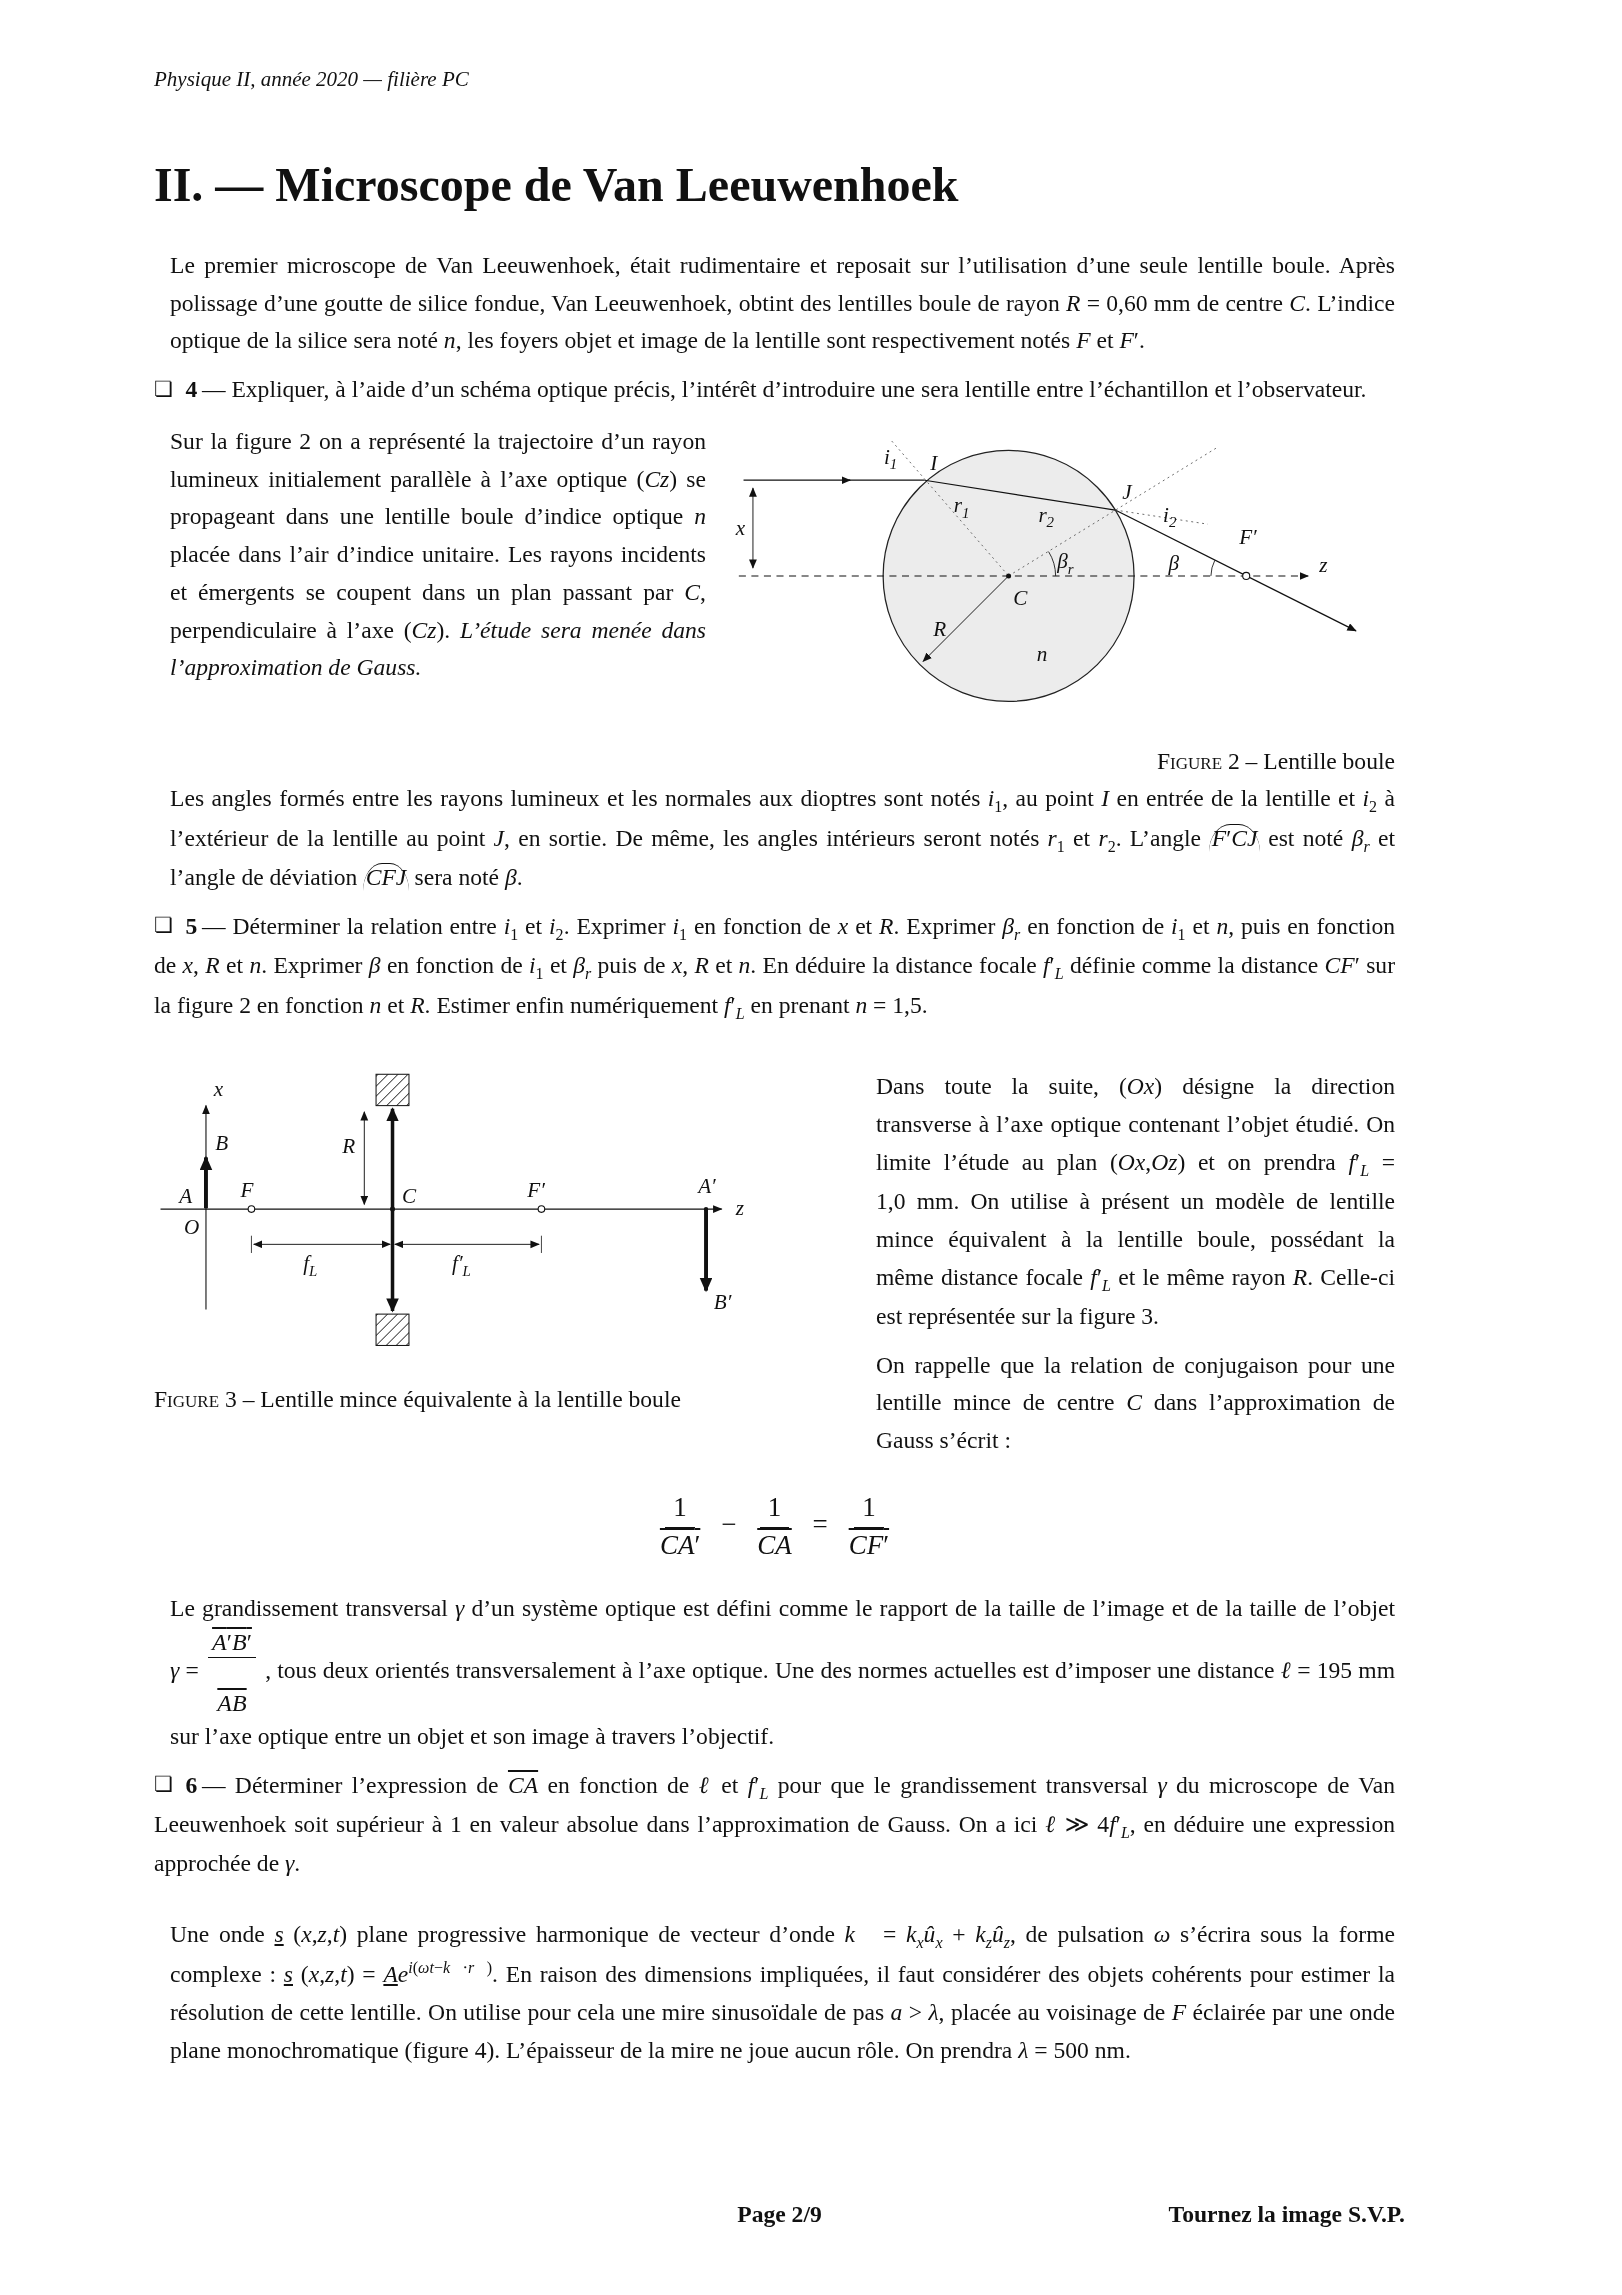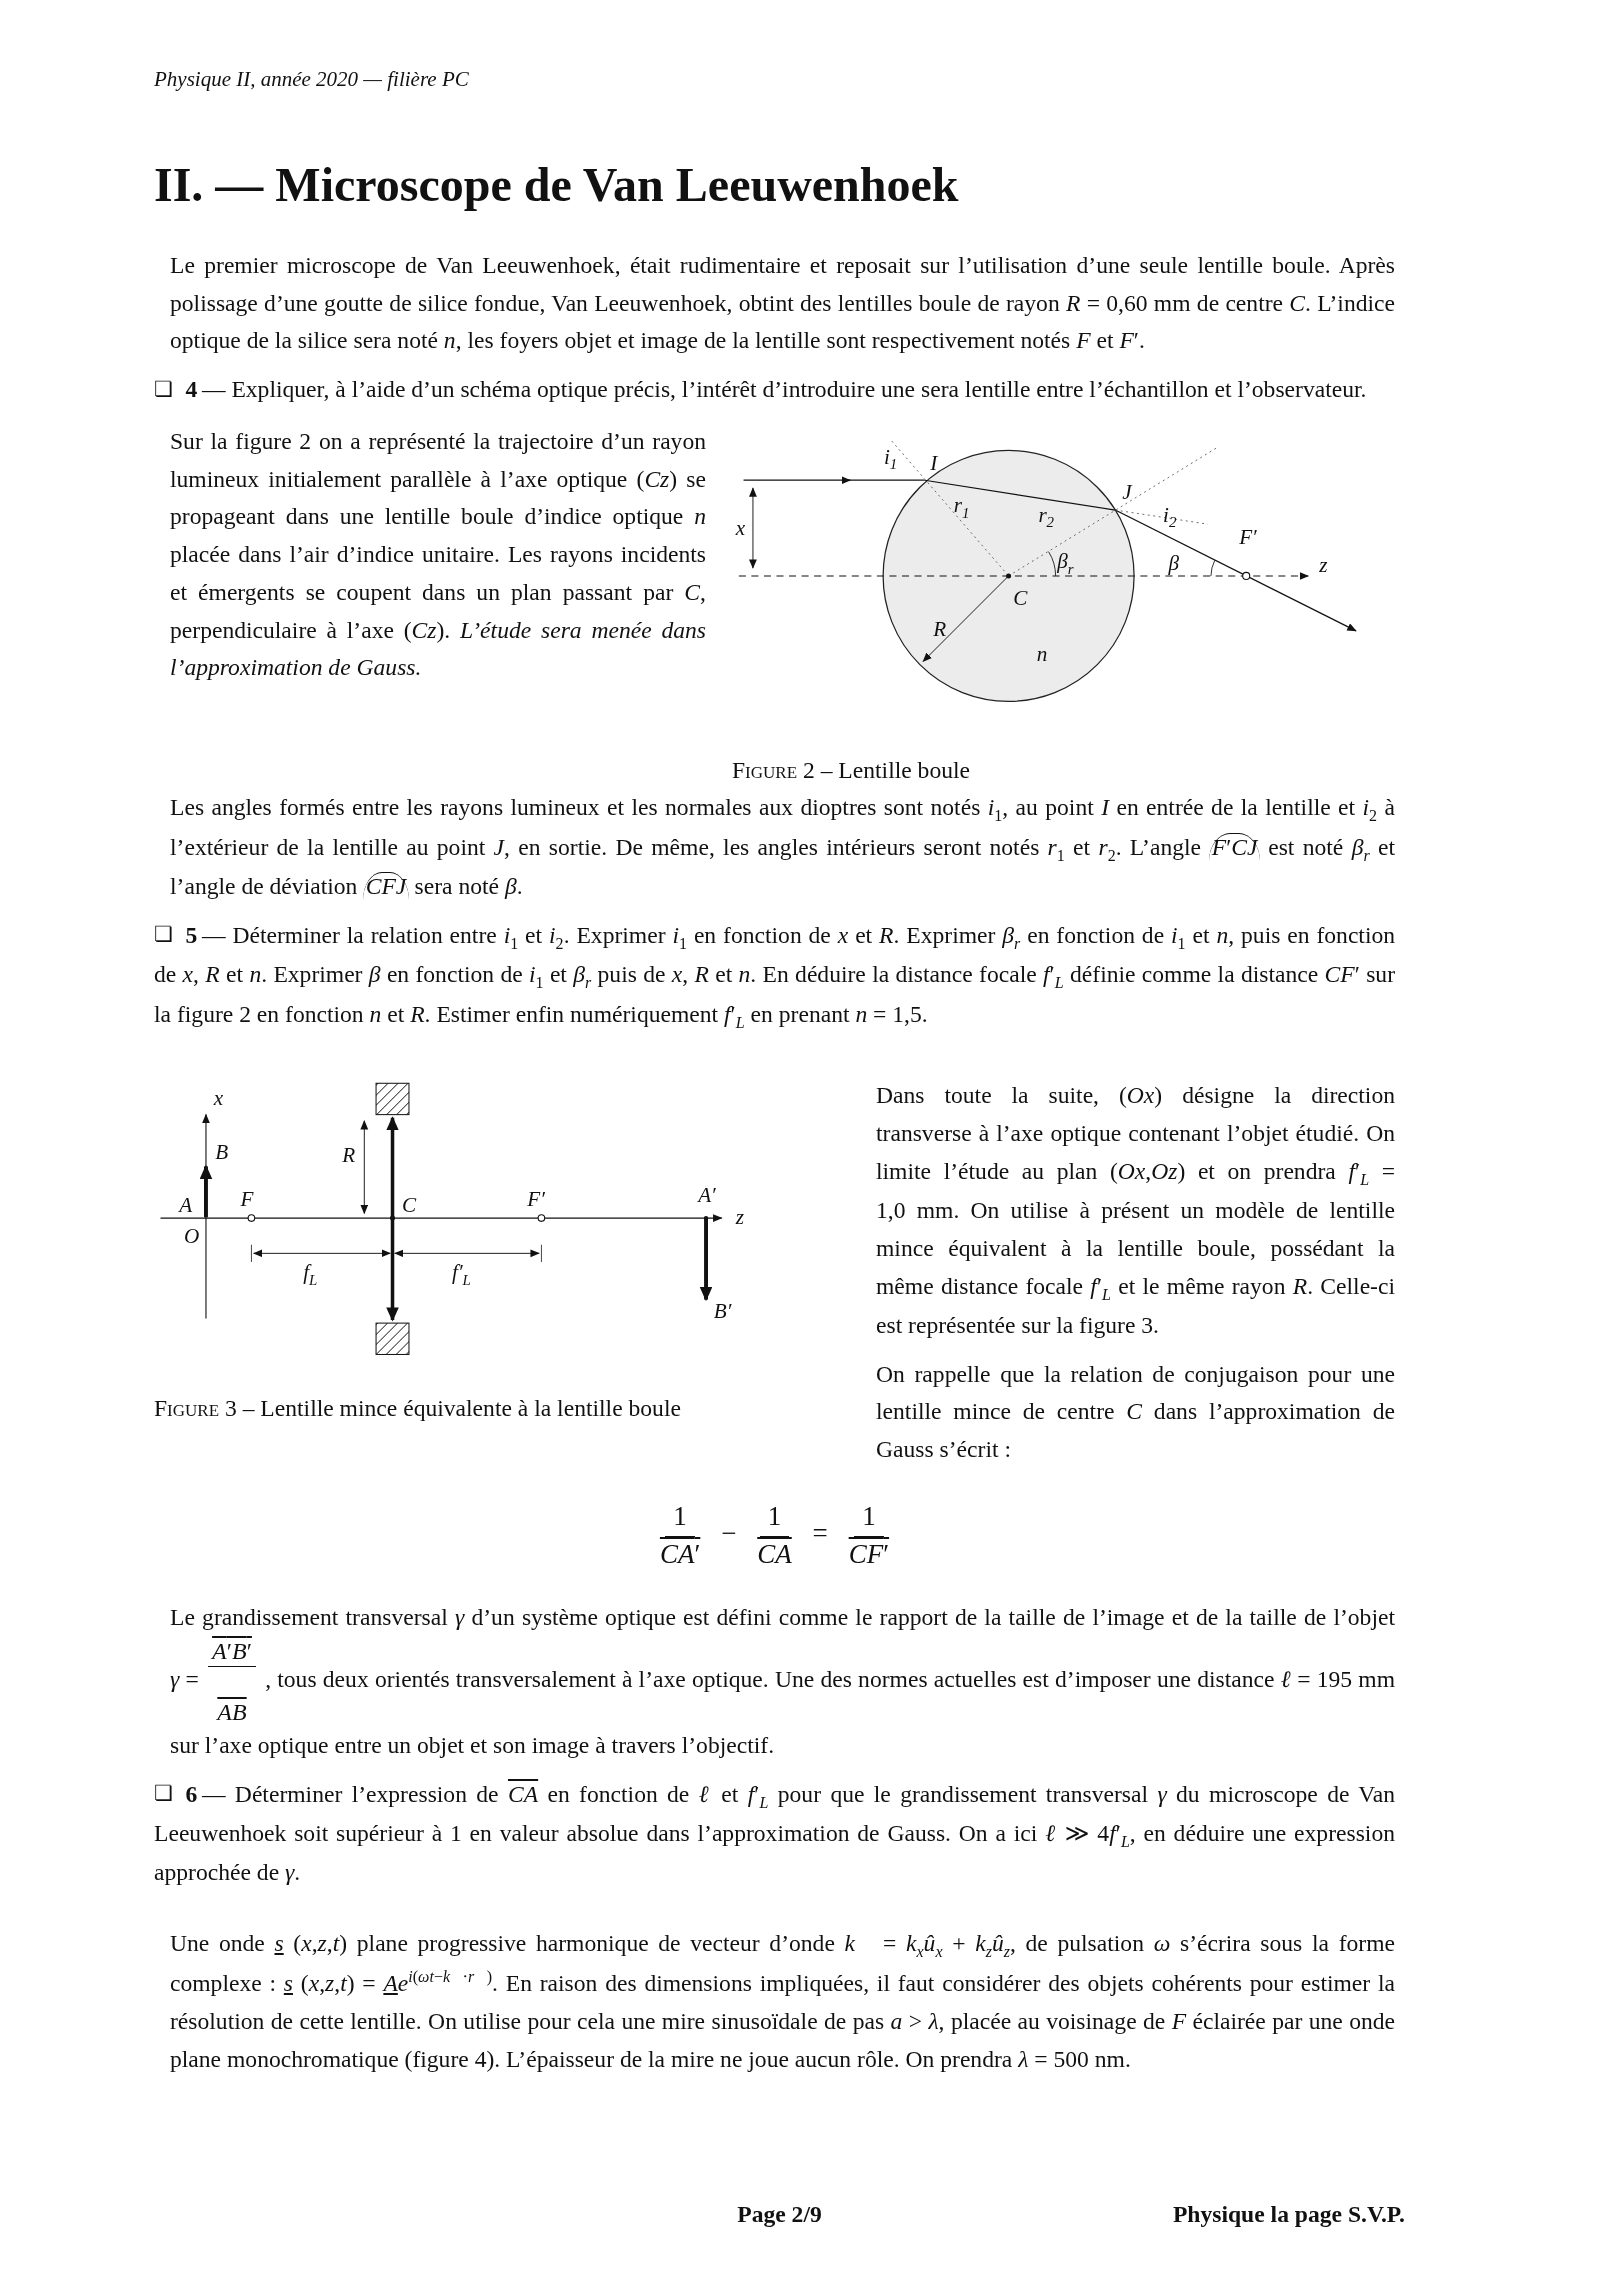--- a/index.html
+++ b/index.html
@@ -14,21 +14,21 @@
   h1.title{font-size:48px;font-weight:bold;margin:0 0 23.6px 0;}
   .question{margin:9.4px 0 14px 0;}
   .qbox{font-size:21px;margin-right:12.6px;position:relative;top:-1.6px;}
   .qnum{font-weight:bold;margin-right:4.7px;}
   .cols{display:flex;gap:26px;margin-top:14px;}
   .cols3{display:flex;gap:31px;margin-top:42px;}
   .textcol{flex:1;min-width:0;}
   figure{margin:0;}
   .fig2col{width:663px;flex:none;}
   figcaption{font-size:23.6px;}
-  .cap-center{text-align:left;margin-top:19px;}
+  .cap-center{text-align:right;margin-top:10px;}
   .fig3wrap{width:675px;flex:none;}
   .fig3cap{margin-top:11px;width:659px;text-align:left;}
   .equation{text-align:center;font-size:27px;margin:20.4px 0 27px 0;}
   .frac{display:inline-flex;flex-direction:column;align-items:center;vertical-align:middle;margin:0 3.1px;line-height:1.25;}
   .frac .num{display:block;border-bottom:1.6px solid #111;padding:0 7.9px 1.6px 7.9px;}
   .frac .den{display:block;padding-top:1.6px;}
   .fsm{font-size:24px;line-height:1.2;gap:29px;}
   .fsm .num{border-bottom-width:1.3px;padding:0 3.9px 0.8px 3.9px;}
   .op{margin:0 11px;}
   .ol{text-decoration:overline;}
@@ -182,17 +182,17 @@
         <span class="den"><span class="ol"><i>AB</i></span></span>
       </span>&nbsp;, tous deux orientés transversalement à l’axe optique. Une des normes actuelles est d’imposer une distance <i>ℓ</i>&nbsp;= 195&nbsp;mm sur l’axe optique entre un objet et son image à travers l’objectif.</p>
 
   <p class="question"><span class="qbox">❏</span><span class="qnum">6</span><span>— Déterminer l’expression de <span class="ol"><i>CA</i></span> en fonction de <i>ℓ</i> et <i>f</i>′<sub><i>L</i></sub> pour que le grandissement transversal <i>γ</i> du microscope de Van Leeuwenhoek soit supérieur à 1 en valeur absolue dans l’approximation de Gauss. On a ici <i>ℓ</i>&nbsp;≫ 4<i>f</i>′<sub><i>L</i></sub>, en déduire une expression approchée de <i>γ</i>.</span></p>
 
   <p class="wavepara">Une onde <span class="ul"><i>s</i></span>&nbsp;(<i>x</i>,<i>z</i>,<i>t</i>) plane progressive harmonique de vecteur d’onde <i>k⃗</i>&nbsp;= <i>k</i><sub><i>x</i></sub><i>û</i><sub><i>x</i></sub> + <i>k</i><sub><i>z</i></sub><i>û</i><sub><i>z</i></sub>, de pulsation <i>ω</i> s’écrira sous la forme complexe&nbsp;: <span class="ul"><i>s</i></span>&nbsp;(<i>x</i>,<i>z</i>,<i>t</i>)&nbsp;= <span class="ul"><i>A</i></span><i>e</i><sup><i>i</i>(<i>ωt</i>−<i>k⃗</i>⋅<i>r⃗</i>)</sup>. En raison des dimensions impliquées, il faut considérer des objets cohérents pour estimer la résolution de cette lentille. On utilise pour cela une mire sinusoïdale de pas <i>a</i>&nbsp;&gt;&nbsp;<i>λ</i>, placée au voisinage de <i>F</i> éclairée par une onde plane monochromatique (figure&nbsp;4). L’épaisseur de la mire ne joue aucun rôle. On prendra <i>λ</i>&nbsp;= 500&nbsp;nm.</p>
 
   <div class="footer">
     <span></span>
     <span class="fc">Page 2/9</span>
-    <span class="fr">Physique la page S.V.P.</span>
+    <span class="fr">Tournez la image S.V.P.</span>
   </div>
 
 </div>
 
 
 </body></html>

